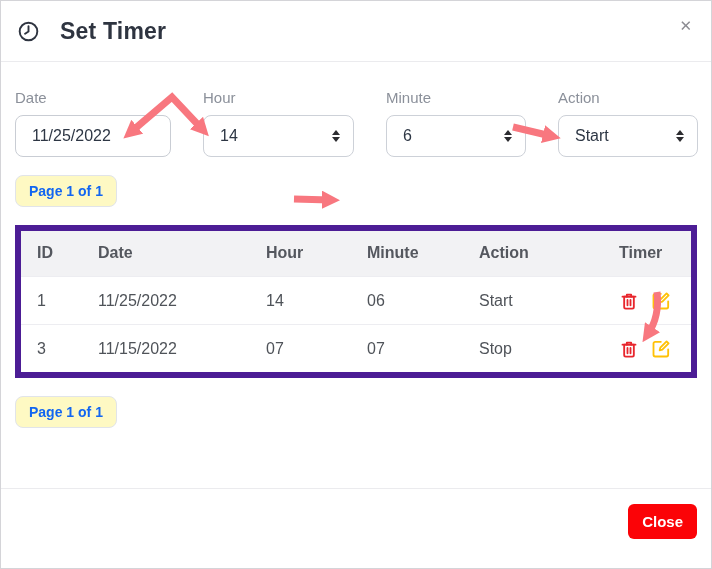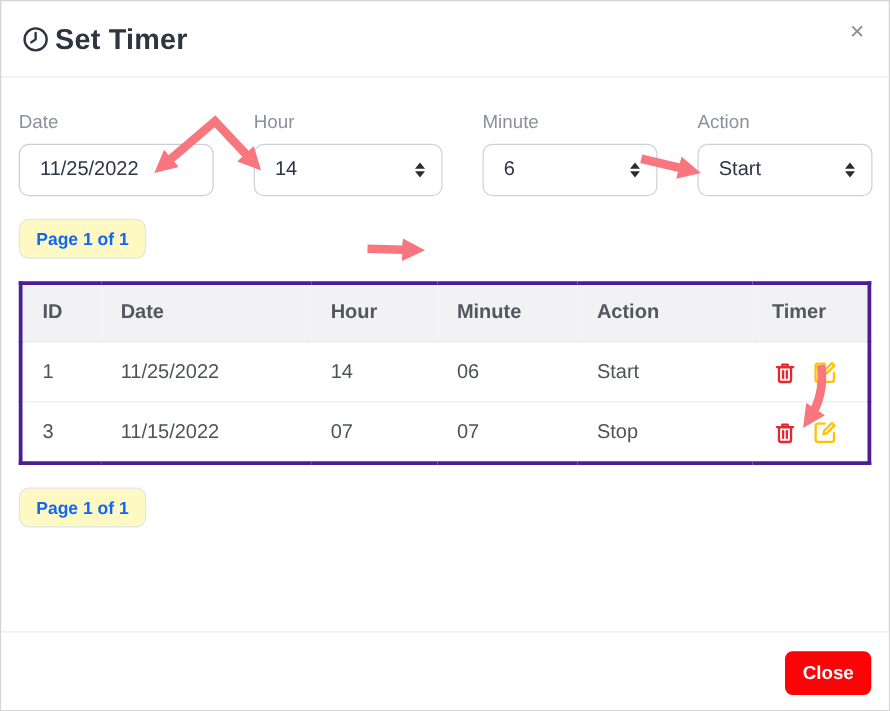--- a/index.html
+++ b/index.html
@@ -7,21 +7,21 @@
   body {
     width: 712px; height: 569px;
     font-family: "Liberation Sans", "DejaVu Sans", sans-serif;
   }
   .modal {
     position: relative; width: 712px; height: 569px;
     background: #fff; border: 1px solid #d4d4d8; overflow: hidden;
   }
   
   .modal-header {
-    display: flex; align-items: center; gap: 4px;
+    display: flex; align-items: center; gap: 20px;
     height: 61px; padding: 0 16px; border-bottom: 1px solid #ebebee;
   }
   .clock-icon { width: 23px; height: 23px; color: #2e3440; flex: 0 0 auto; }
   .title { font-size: 23px; font-weight: 700; color: #2e3440; letter-spacing: .2px; }
   .close-x {
     position: absolute; top: 17px; right: 19px;
     font-size: 15px; font-weight: 700; color: #8c8c92; cursor: pointer; line-height: 1;
   }
   
   .body { padding: 14px; }
@@ -54,36 +54,36 @@
   }
   
   .page-row { margin-top: 18px; }
   .btn-page {
     background: #fef9c3; border: 1px solid #e1e4e9; border-radius: 8px;
     padding: 7px 13px; color: #1266f1; font-size: 14px; font-weight: 700;
     line-height: 16px; font-family: inherit; cursor: pointer;
   }
   
   table { width: 100%; border-collapse: collapse; margin-top: 18px;
-    border: 3px solid #4c1d95; font-size: 16px; table-layout: fixed; }
+    border: 6px solid #4c1d95; font-size: 16px; table-layout: fixed; }
   col.c-id { width: 64px; } col.c-date { width: 168px; } col.c-hour { width: 101px; }
   col.c-min { width: 112px; } col.c-act { width: 140px; } col.c-status { width: auto; }
   thead tr { background: #f2f2f4; }
   th { text-align: left; font-weight: 600; color: #54575e;
     padding: 13px 8px 14px 16px; }
   td { color: #4f5359; padding: 14px 8px 13px 16px; border-top: 1px solid #ededf1; }
   .status-cell { white-space: nowrap; }
   .icon-btn { display: inline-block; width: 20px; height: 20px; vertical-align: middle; cursor: pointer; }
   .icon-btn + .icon-btn { margin-left: 8px; }
   .icon-trash { color: #e8262d; }
   .icon-edit  { color: #ffc107; }
   .icon-btn svg { width: 100%; height: 100%; display: block; }
   
   .footer {
-    position: absolute; left: 0; right: 0; bottom: 0; height: 63px;
+    position: absolute; left: 0; right: 0; bottom: 0; height: 80px;
     border-top: 1px solid #ebebee; text-align: right; padding: 15px 14px 0 0;
     background: #fff;
   }
   .btn-close {
     background: #fb0307; color: #fff; border: none; border-radius: 6px;
     padding: 9px 14px; font-size: 15px; font-weight: 600; line-height: 17px;
     font-family: inherit; cursor: pointer;
   }
   
   .arrows { position: absolute; inset: 0; width: 712px; height: 569px;

